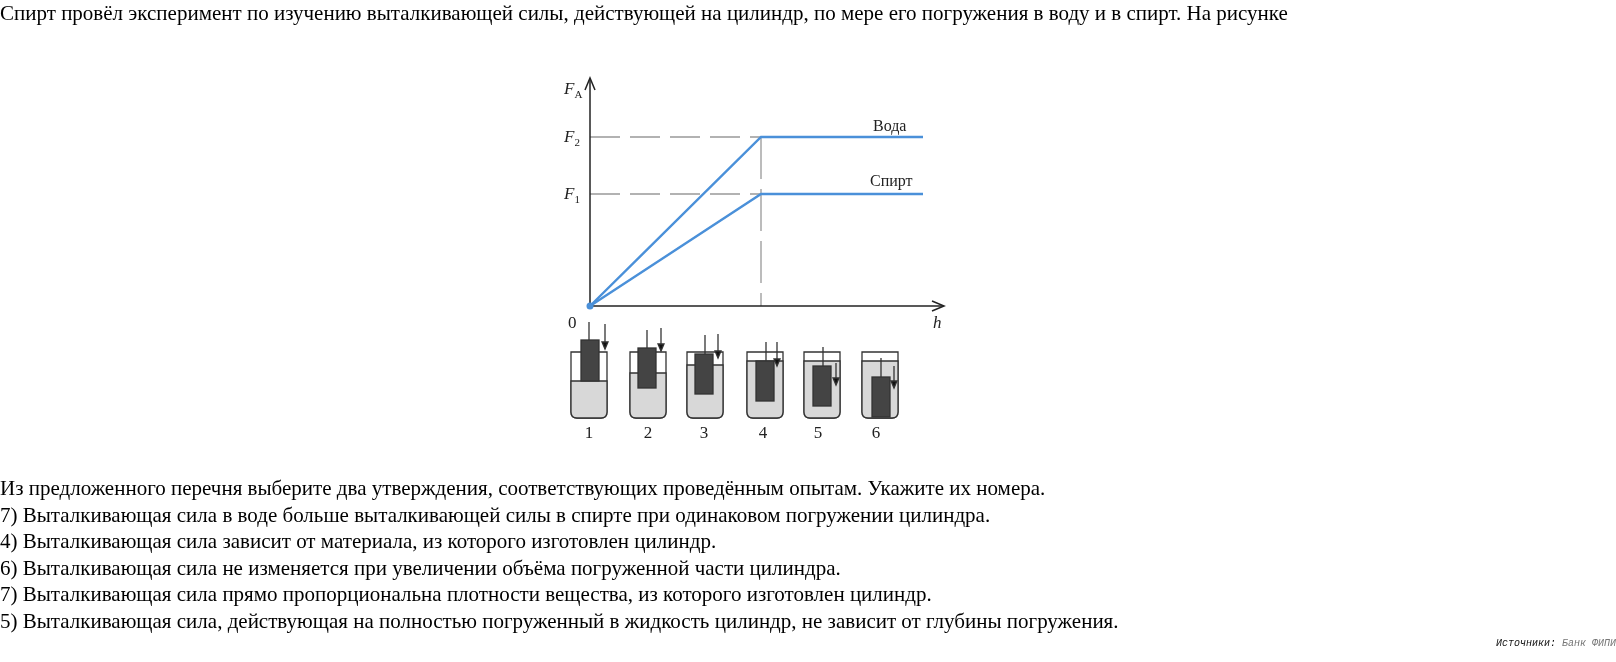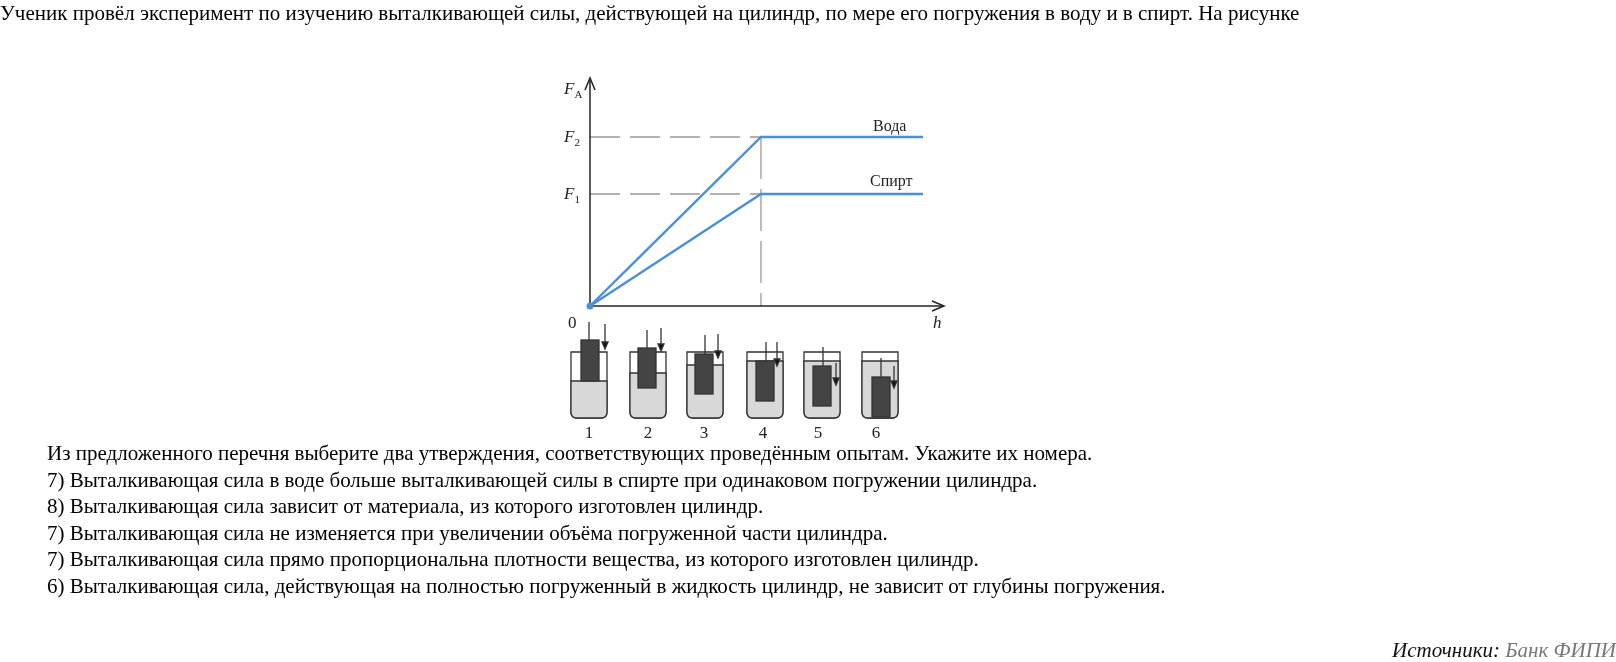--- a/index.html
+++ b/index.html
@@ -2,32 +2,32 @@
 <html><head>
 <meta charset="utf-8">
 <style>
   html, body { margin: 0; padding: 0; background: #ffffff; }
   body { width: 1616px; height: 662px; position: relative; overflow: hidden;
          font-family: "Liberation Serif", serif; color: #000; }
   .intro { position: absolute; left: 0; top: 0; width: 1560px; font-size: 21px; line-height: 27px; }
   .intro .var { font-style: italic; }
   .figure { position: absolute; left: 548px; top: 70px; width: 420px; height: 380px; }
   .figure svg { position: absolute; left: 0; top: 0; }
-  .question { position: absolute; left: 0; top: 440px; font-size: 21px; line-height: 26.5px; margin-left: 47px; }
+  .question { position: absolute; left: 0; top: 475px; font-size: 21px; line-height: 26.5px; }
   .question p { margin: 0; }
-  .sources { position: absolute; right: 0; top: 638px; font-family: Liberation Serif, serif;
-             font-style: italic; font-size: 21px; }
+  .sources { position: absolute; right: 0; top: 638px; font-family: Liberation Mono, monospace;
+             font-style: italic; font-size: 10px; }
   .sources .src-label { color: #111; }
   .sources .src-link { color: #777; }
 </style>
 </head>
 <body>
 
 <div class="intro">
-  <div>Ученик провёл эксперимент по изучению выталкивающей силы, действующей на цилиндр, по мере его погружения в воду и в спирт. На рисунке</div>
+  <div>Спирт провёл эксперимент по изучению выталкивающей силы, действующей на цилиндр, по мере его погружения в воду и в спирт. На рисунке</div>
 </div>
 
 <div class="figure">
   <svg width="420" height="380" viewBox="0 0 420 380" xmlns="http://www.w3.org/2000/svg">
 
     <g stroke="#999999" stroke-width="1.3" fill="none">
       <line x1="42" y1="67" x2="213" y2="67" stroke-dasharray="30,10,30,10"></line>
       <line x1="42" y1="124" x2="213" y2="124" stroke-dasharray="30,10,30,10"></line>
       <line x1="213" y1="67" x2="213" y2="236" stroke-dasharray="42,10"></line>
     </g>
@@ -118,22 +118,22 @@
       <text x="215" y="368">4</text>
       <text x="270" y="368">5</text>
       <text x="328" y="368">6</text>
     </g>
   </svg>
 </div>
 
 <div class="question">
   <p>Из предложенного перечня выберите два утверждения, соответствующих проведённым опытам. Укажите их номера.</p>
   <p>7) Выталкивающая сила в воде больше выталкивающей силы в спирте при одинаковом погружении цилиндра.</p>
-  <p>8) Выталкивающая сила зависит от материала, из которого изготовлен цилиндр.</p>
-  <p>7) Выталкивающая сила не изменяется при увеличении объёма погруженной части цилиндра.</p>
+  <p>4) Выталкивающая сила зависит от материала, из которого изготовлен цилиндр.</p>
+  <p>6) Выталкивающая сила не изменяется при увеличении объёма погруженной части цилиндра.</p>
   <p>7) Выталкивающая сила прямо пропорциональна плотности вещества, из которого изготовлен цилиндр.</p>
-  <p>6) Выталкивающая сила, действующая на полностью погруженный в жидкость цилиндр, не зависит от глубины погружения.</p>
+  <p>5) Выталкивающая сила, действующая на полностью погруженный в жидкость цилиндр, не зависит от глубины погружения.</p>
 </div>
 
 <div class="sources">
   <span class="src-label">Источники:</span>
   <span class="src-link">Банк ФИПИ</span>
 </div>
 
 </body></html>

